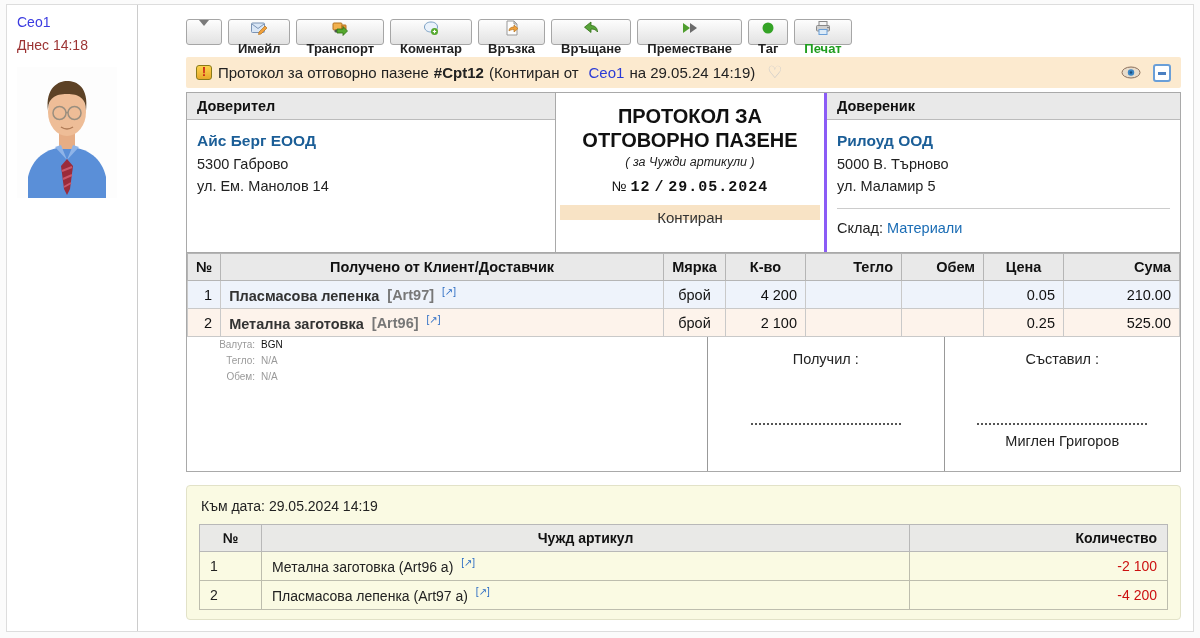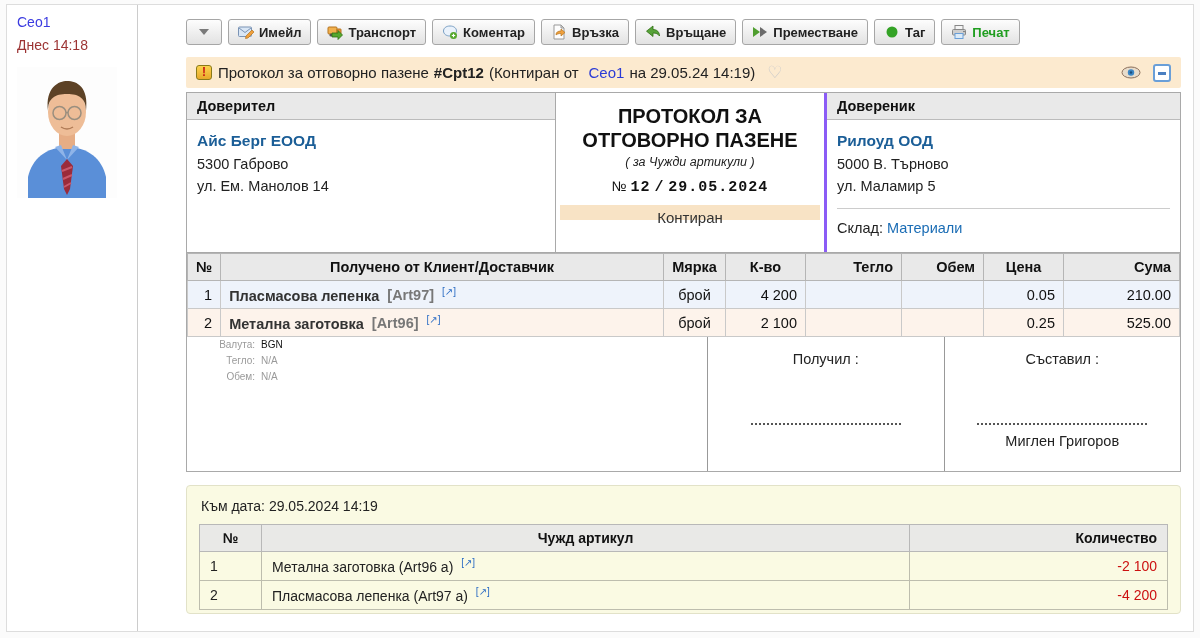--- a/index.html
+++ b/index.html
@@ -12,21 +12,21 @@
   .user-time { color:#9c3434; font-size:14px; margin-top:6px; }
   .avatar { margin-top:14px; width:100px; height:131px; display:block; }
 
   
   .main { flex:1; padding:14px 12px 0 8px; }
 
   
   .toolbar { display:flex; gap:6px; align-items:center; margin-bottom:12px; }
   .tbtn { display:inline-flex; align-items:center; gap:5px; height:26px; padding:0 9px;
           background:linear-gradient(#fdfdfd,#e2e2e2); border:1px solid #a6a6a6; border-radius:3px;
-          font-size:13px; font-weight:bold; color:#222; cursor:pointer; font-family:"Liberation Sans",sans-serif; }
+          font-size:13px; font-weight:bold; color:#222; cursor:pointer; font-family:"Liberation Sans",sans-serif;flex-direction:column; }
   .tbtn.green-label { color:#1f9d1f; }
   .tbtn .caret { width:0; height:0; border-left:5px solid transparent; border-right:5px solid transparent; border-top:6px solid #7a7a7a; }
   .tbtn.dd { padding:0 12px; }
   .icon16 { width:16px; height:16px; display:inline-block; flex:none; }
 
   
   .doc-bar { height:31px; background:#fceacf; border-radius:2px; display:flex; align-items:center; padding:0 10px; font-size:15px; color:#222; }
   .doc-bar .warn { width:16px; height:15px; background:linear-gradient(#fbd34d,#e8a82a); border:1px solid #8a7a1a; border-radius:3px;
                    color:#c81414; font-weight:bold; font-size:12px; line-height:13px; text-align:center; margin-right:6px; flex:none; }
   .doc-bar .warn::before { content:"!"; }
@@ -76,21 +76,21 @@
   .tot-val { margin-left:6px; color:#9a9a9a; }
   .tot-val.dark { color:#111; }
   .sign-area { flex:1; border-left:1px solid #999; display:flex; }
   .sign-col { flex:1; text-align:center; position:relative; font-size:14.5px; color:#222; padding-top:14px; }
   .sign-col + .sign-col { border-left:1px solid #999; }
   .dotted { position:absolute; left:50%; transform:translateX(-50%); top:86px; width:150px; border-bottom:2px dotted #555; }
   .sign-col.right .dotted { width:170px; }
   .composer { position:absolute; top:96px; left:0; right:0; text-align:center; font-size:14.5px; color:#222; }
 
   
-  .snapshot { margin-top:13px; background:#fafae3; border:1px solid #e2e2c8; border-radius:4px; padding:8px 12px 3px; }
+  .snapshot { margin-top:13px; background:#fafae3; border:1px solid #e2e2c8; border-radius:4px; padding:8px 12px 9px; }
   .snap-date { font-size:14px; color:#222; margin:4px 0 10px 2px; }
   table.snap { width:100%; border-collapse:collapse; font-size:14px; }
   table.snap th { background:#e9e9e7; border:1px solid #b8b8b8; padding:4px 10px; font-weight:bold; color:#111; height:27px; }
   table.snap td { border:1px solid #bdbdae; padding:4px 10px; height:29px; color:#222; }
   table.snap .col-num { width:62px; }
   table.snap .col-qty { width:258px; }
   table.snap td.qty { color:#cc1111; text-align:right; }
   table.snap th.qty { text-align:right; }
   table.snap th.c { text-align:center; }
 </style>

